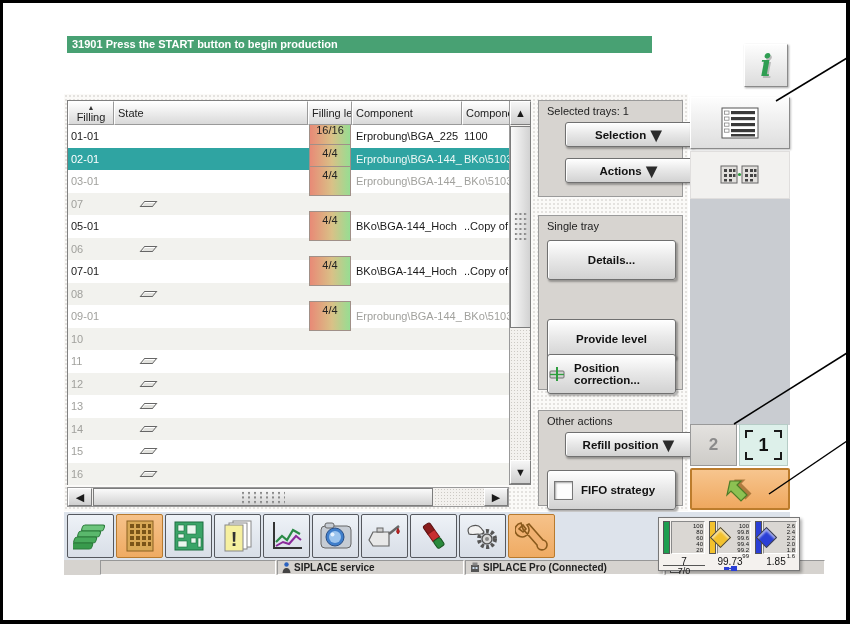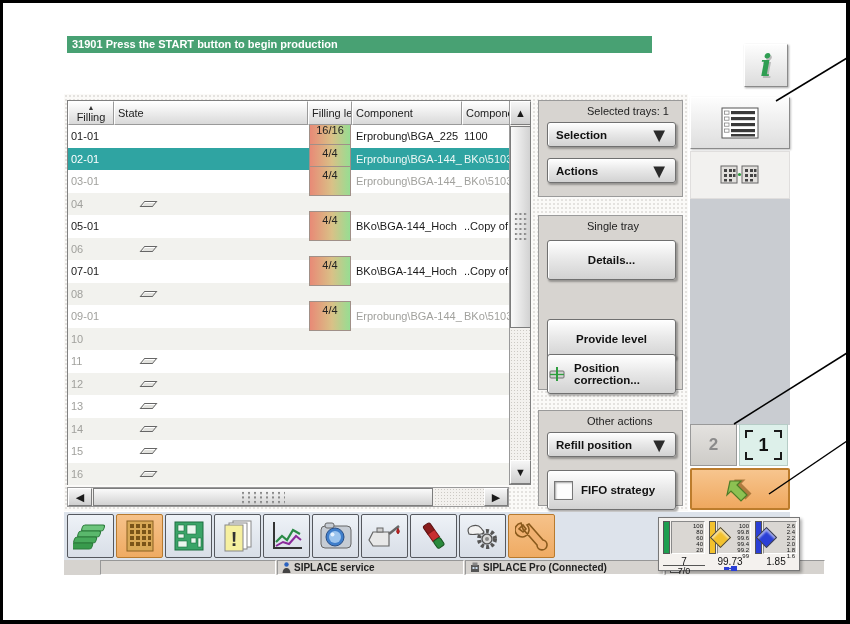--- a/index.html
+++ b/index.html
@@ -84,27 +84,27 @@
     display:flex; align-items:center; justify-content:center; }
   .grip-h { width:44px; height:13px;
     background-image:radial-gradient(circle at 2px 2px,#8a8a8a 1px, rgba(0,0,0,0) 1.4px);
     background-size:6px 4.5px; }
 
   
   .group { position:absolute; left:538px; width:145px; border:1px solid #9a9a9a; background:#d7d4d0; }
   .g1 { top:100px; height:97px; }
   .g2 { top:215px; height:175px; }
   .g3 { top:410px; height:96px; }
-  .group-label { font-size:11px; color:#222; padding:4px 2px 0 8px;margin-left:40px; }
+  .group-label { font-size:11px; color:#222; padding:4px 2px 0 8px; }
   .pbtn { position:absolute; left:8px; width:129px; height:40px;
     background:linear-gradient(#ffffff,#e9e9e9 45%,#d2d2d2); border:1px solid #707070; border-radius:3px;
     box-shadow:1.5px 2px 2px rgba(0,0,0,.3), inset 1px 1px 0 #fff;
     font-size:11.5px; font-weight:bold; color:#111;
     display:flex; align-items:center; justify-content:center; }
-  .pbtn.drop { justify-content:space-between; padding:0 6px 0 8px; height:25px; }
+  .pbtn.drop { padding:0 6px 0 8px; height:25px;margin-left:18px; }
   .drop-arrow { font-size:20px; line-height:20px; color:#2b2b2b; }
   .pbtn .icn { margin-right:6px; flex:0 0 auto; display:flex; }
   .btn-selection { top:21px; } .btn-actions { top:57px; }
   .btn-details { top:24px; } .btn-refill-level { top:59px; }
   .btn-provide { top:103px; } .btn-poscorr { top:138px; }
   .btn-refill-pos { top:21px; }
   .fifo-row { top:59px; justify-content:flex-start; padding-left:6px; }
   .checkbox { width:19px; height:19px; background:#fdfdfd; border:1px solid #777;
     box-shadow:inset 1px 1px 2px rgba(0,0,0,.35); margin-right:8px; }
 
@@ -218,21 +218,21 @@
         <div class="trow dimmed">
           <div class="c-pos">03-01</div>
           <div class="c-state"></div>
           <div class="c-fill">
             <div class="fillbox">4/4</div>
           </div>
           <div class="c-comp">Erprobung\BGA-144_2</div>
           <div class="c-comp2">BKo\5103</div>
         </div>
         <div class="trow dimmed alt">
-          <div class="c-pos">04</div>
+          <div class="c-pos">07</div>
           <div class="c-state">
             <span class="tray-icon"></span>
           </div>
           <div class="c-fill"></div>
           <div class="c-comp"></div>
           <div class="c-comp2"></div>
         </div>
         <div class="trow normal">
           <div class="c-pos">05-01</div>
           <div class="c-state"></div>

